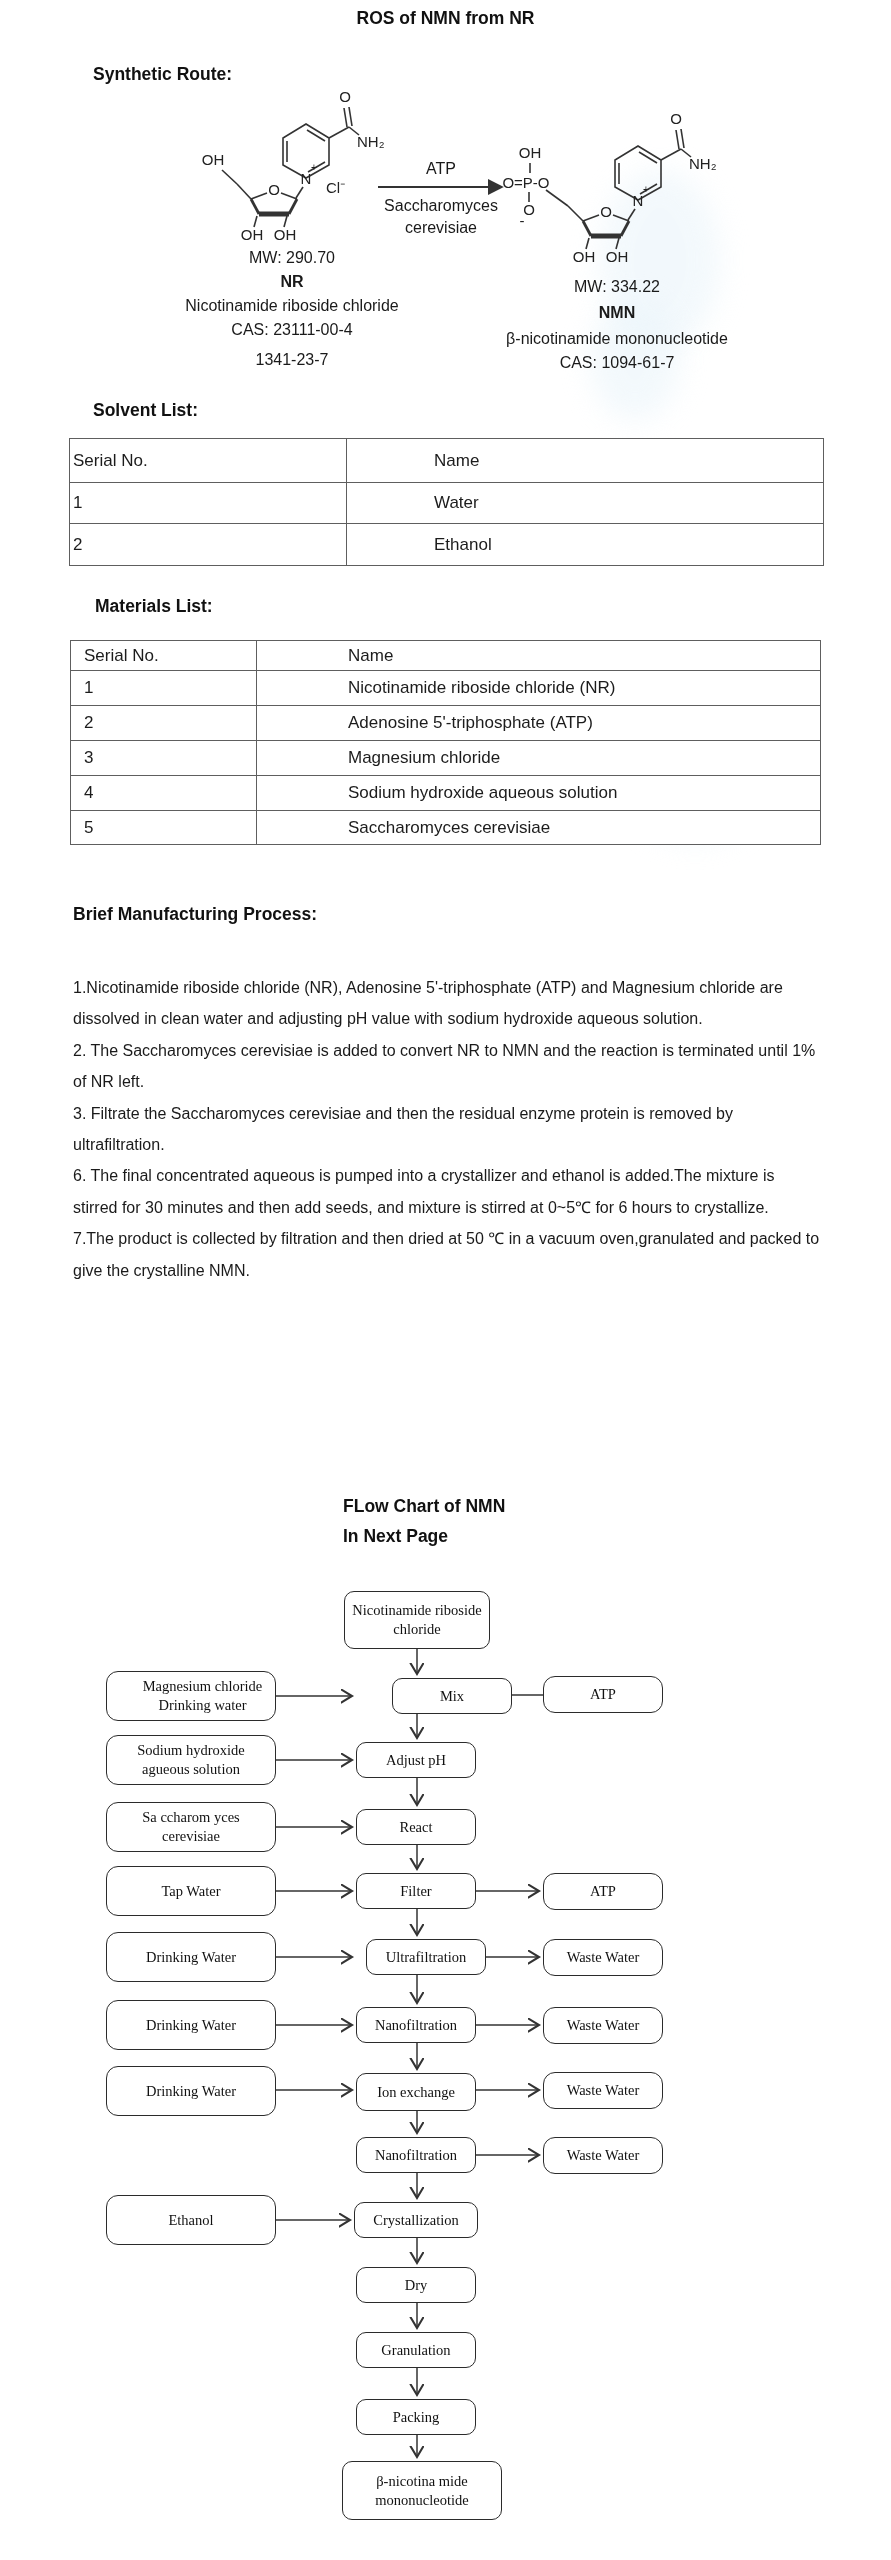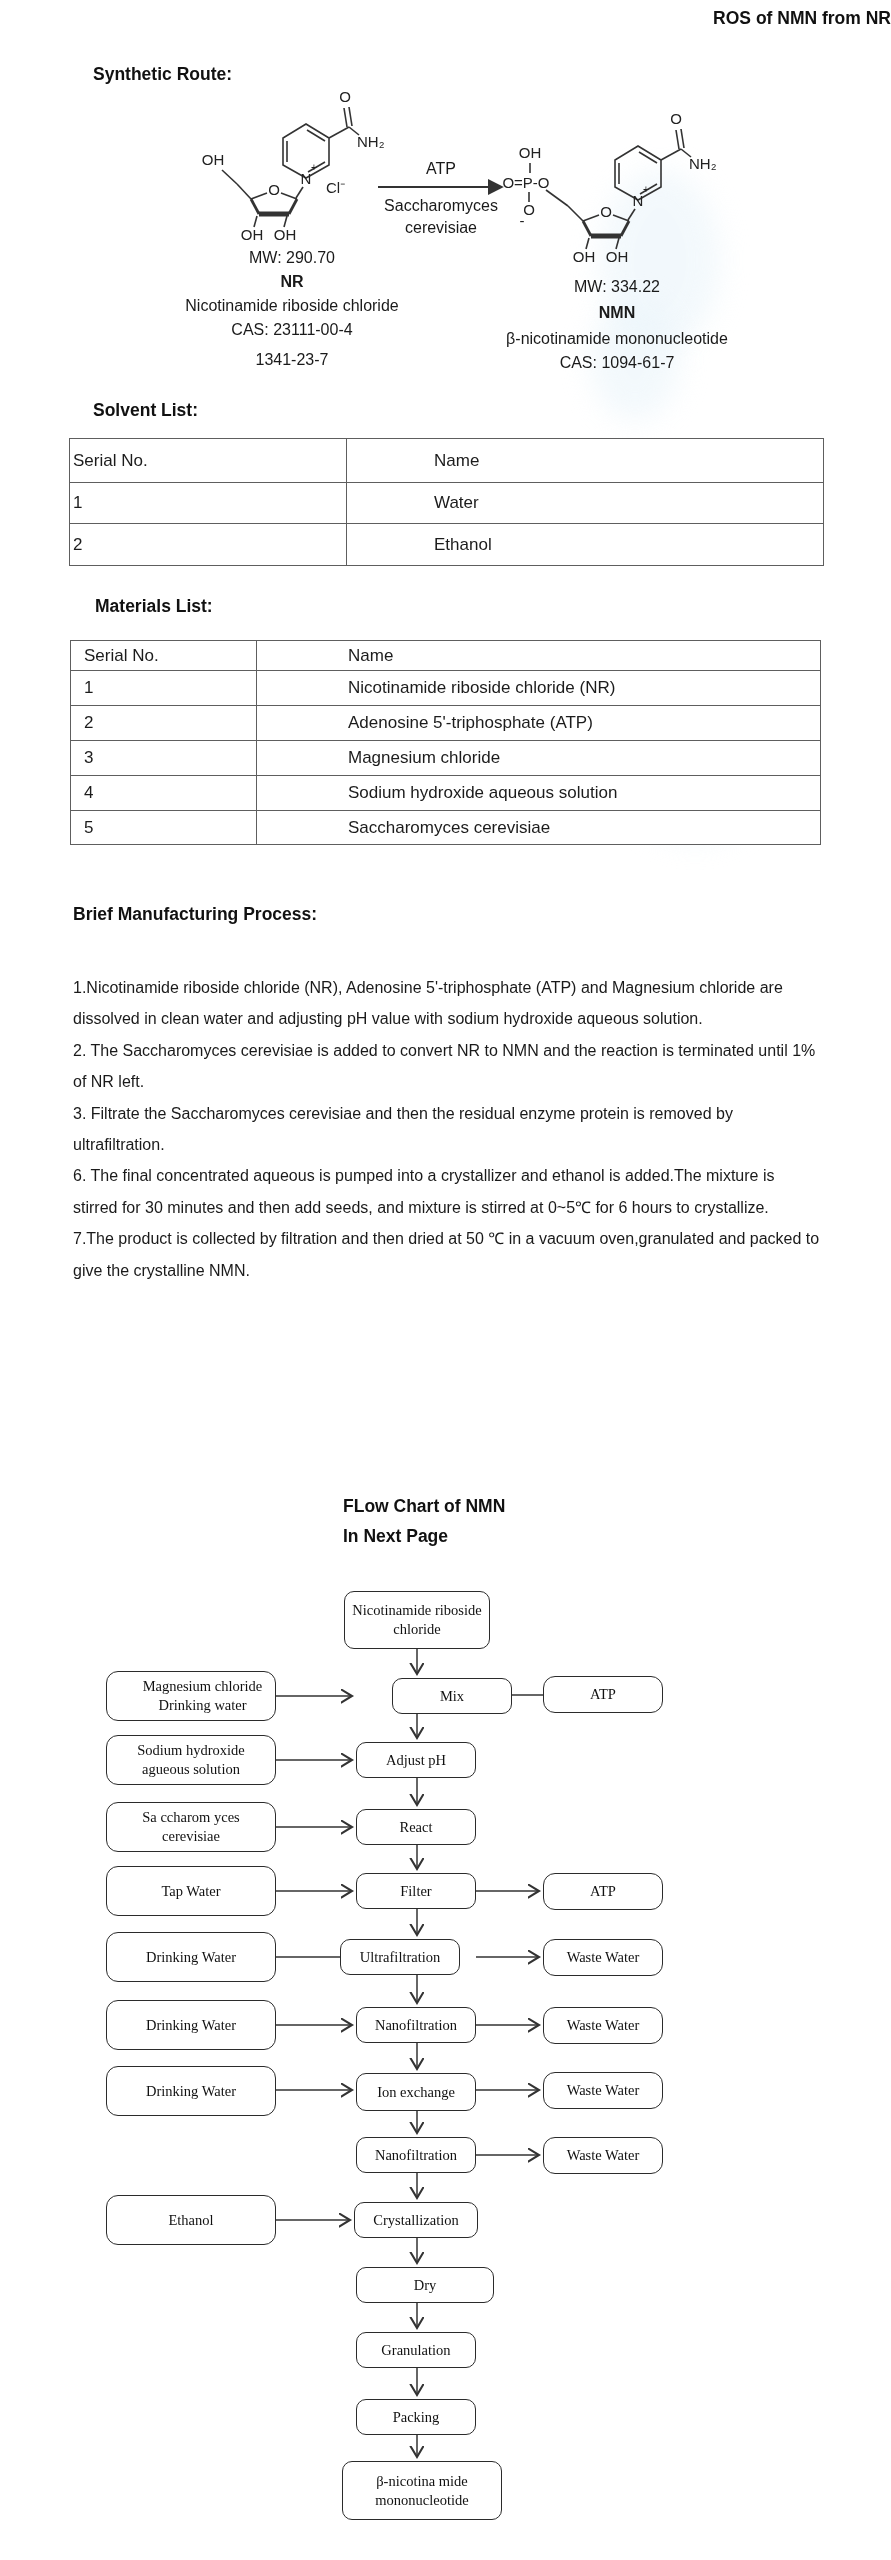--- a/index.html
+++ b/index.html
@@ -2,21 +2,21 @@
 <html><head>
 <meta charset="utf-8">
 <style>
   html,body{margin:0;padding:0;}
   body{
     width:891px;height:2560px;position:relative;background:#ffffff;
     font-family:"Liberation Sans",sans-serif;color:#1b1b1b;overflow:hidden;
   }
   .abs{position:absolute;}
   .heading{font-size:17.5px;font-weight:700;color:#111;white-space:nowrap;}
-  .page-title{left:0;right:0;top:8px;text-align:right;font-size:17.5px;font-weight:700;color:#111;}
+  .page-title{left:0;right:0;top:8px;text-align:center;font-size:17.5px;font-weight:700;color:#111;}
   
   .blob{position:absolute;background:#e9f4fa;border-radius:50%;filter:blur(14px);opacity:.55;}
   
   table.doc{border-collapse:collapse;position:absolute;table-layout:fixed;background:#fff;}
   table.doc td{border:1.6px solid #5e5e5e;font-size:17px;color:#1c1c1c;vertical-align:middle;overflow:hidden;white-space:nowrap;}
   table.solvent td.c1{padding-left:3px;}
   table.solvent td.c2{padding-left:87px;}
   table.materials td.c1{padding-left:13px;}
   table.materials td.c2{padding-left:91px;}
   
@@ -260,26 +260,26 @@
 </div>
 
 <div class="flowtitle" style="top:1496px;">FLow Chart of NMN</div>
 <div class="flowtitle" style="top:1526px;">In Next Page</div>
 
 <div class="fbox" style="left:344px;top:1591px;width:146px;height:58px;">Nicotinamide riboside chloride</div>
 <div class="fbox" style="left:356px;top:1678px;width:120px;height:36px;margin-left:36px;">Mix</div>
 <div class="fbox" style="left:356px;top:1742px;width:120px;height:36px;">Adjust pH</div>
 <div class="fbox" style="left:356px;top:1809px;width:120px;height:36px;">React</div>
 <div class="fbox" style="left:356px;top:1873px;width:120px;height:36px;">Filter</div>
-<div class="fbox" style="left:340px;top:1939px;width:120px;height:36px;">Ultrafiltration</div>
+<div class="fbox" style="left:366px;top:1939px;width:120px;height:36px;">Ultrafiltration</div>
 <div class="fbox" style="left:356px;top:2007px;width:120px;height:36px;">Nanofiltration</div>
 <div class="fbox" style="left:356px;top:2073px;width:120px;height:38px;">Ion exchange</div>
 <div class="fbox" style="left:356px;top:2137px;width:120px;height:36px;">Nanofiltration</div>
 <div class="fbox" style="left:354px;top:2202px;width:124px;height:36px;">Crystallization</div>
-<div class="fbox" style="left:356px;top:2267px;width:138px;height:36px;">Dry</div>
+<div class="fbox" style="left:356px;top:2267px;width:120px;height:36px;">Dry</div>
 <div class="fbox" style="left:356px;top:2332px;width:120px;height:36px;">Granulation</div>
 <div class="fbox" style="left:356px;top:2399px;width:120px;height:36px;">Packing</div>
 <div class="fbox" style="left:342px;top:2461px;width:160px;height:59px;">β-nicotina mide mononucleotide</div>
 
 <div class="fbox side" style="left:106px;top:1671px;width:170px;height:50px;padding-left:29px;">Magnesium chloride Drinking water</div>
 <div class="fbox side" style="left:106px;top:1735px;width:170px;height:50px;">Sodium hydroxide agueous solution</div>
 <div class="fbox side" style="left:106px;top:1802px;width:170px;height:50px;">Sa ccharom yces cerevisiae</div>
 <div class="fbox side" style="left:106px;top:1866px;width:170px;height:50px;">Tap Water</div>
 <div class="fbox side" style="left:106px;top:1932px;width:170px;height:50px;">Drinking Water</div>
 <div class="fbox side" style="left:106px;top:2000px;width:170px;height:50px;">Drinking Water</div>

